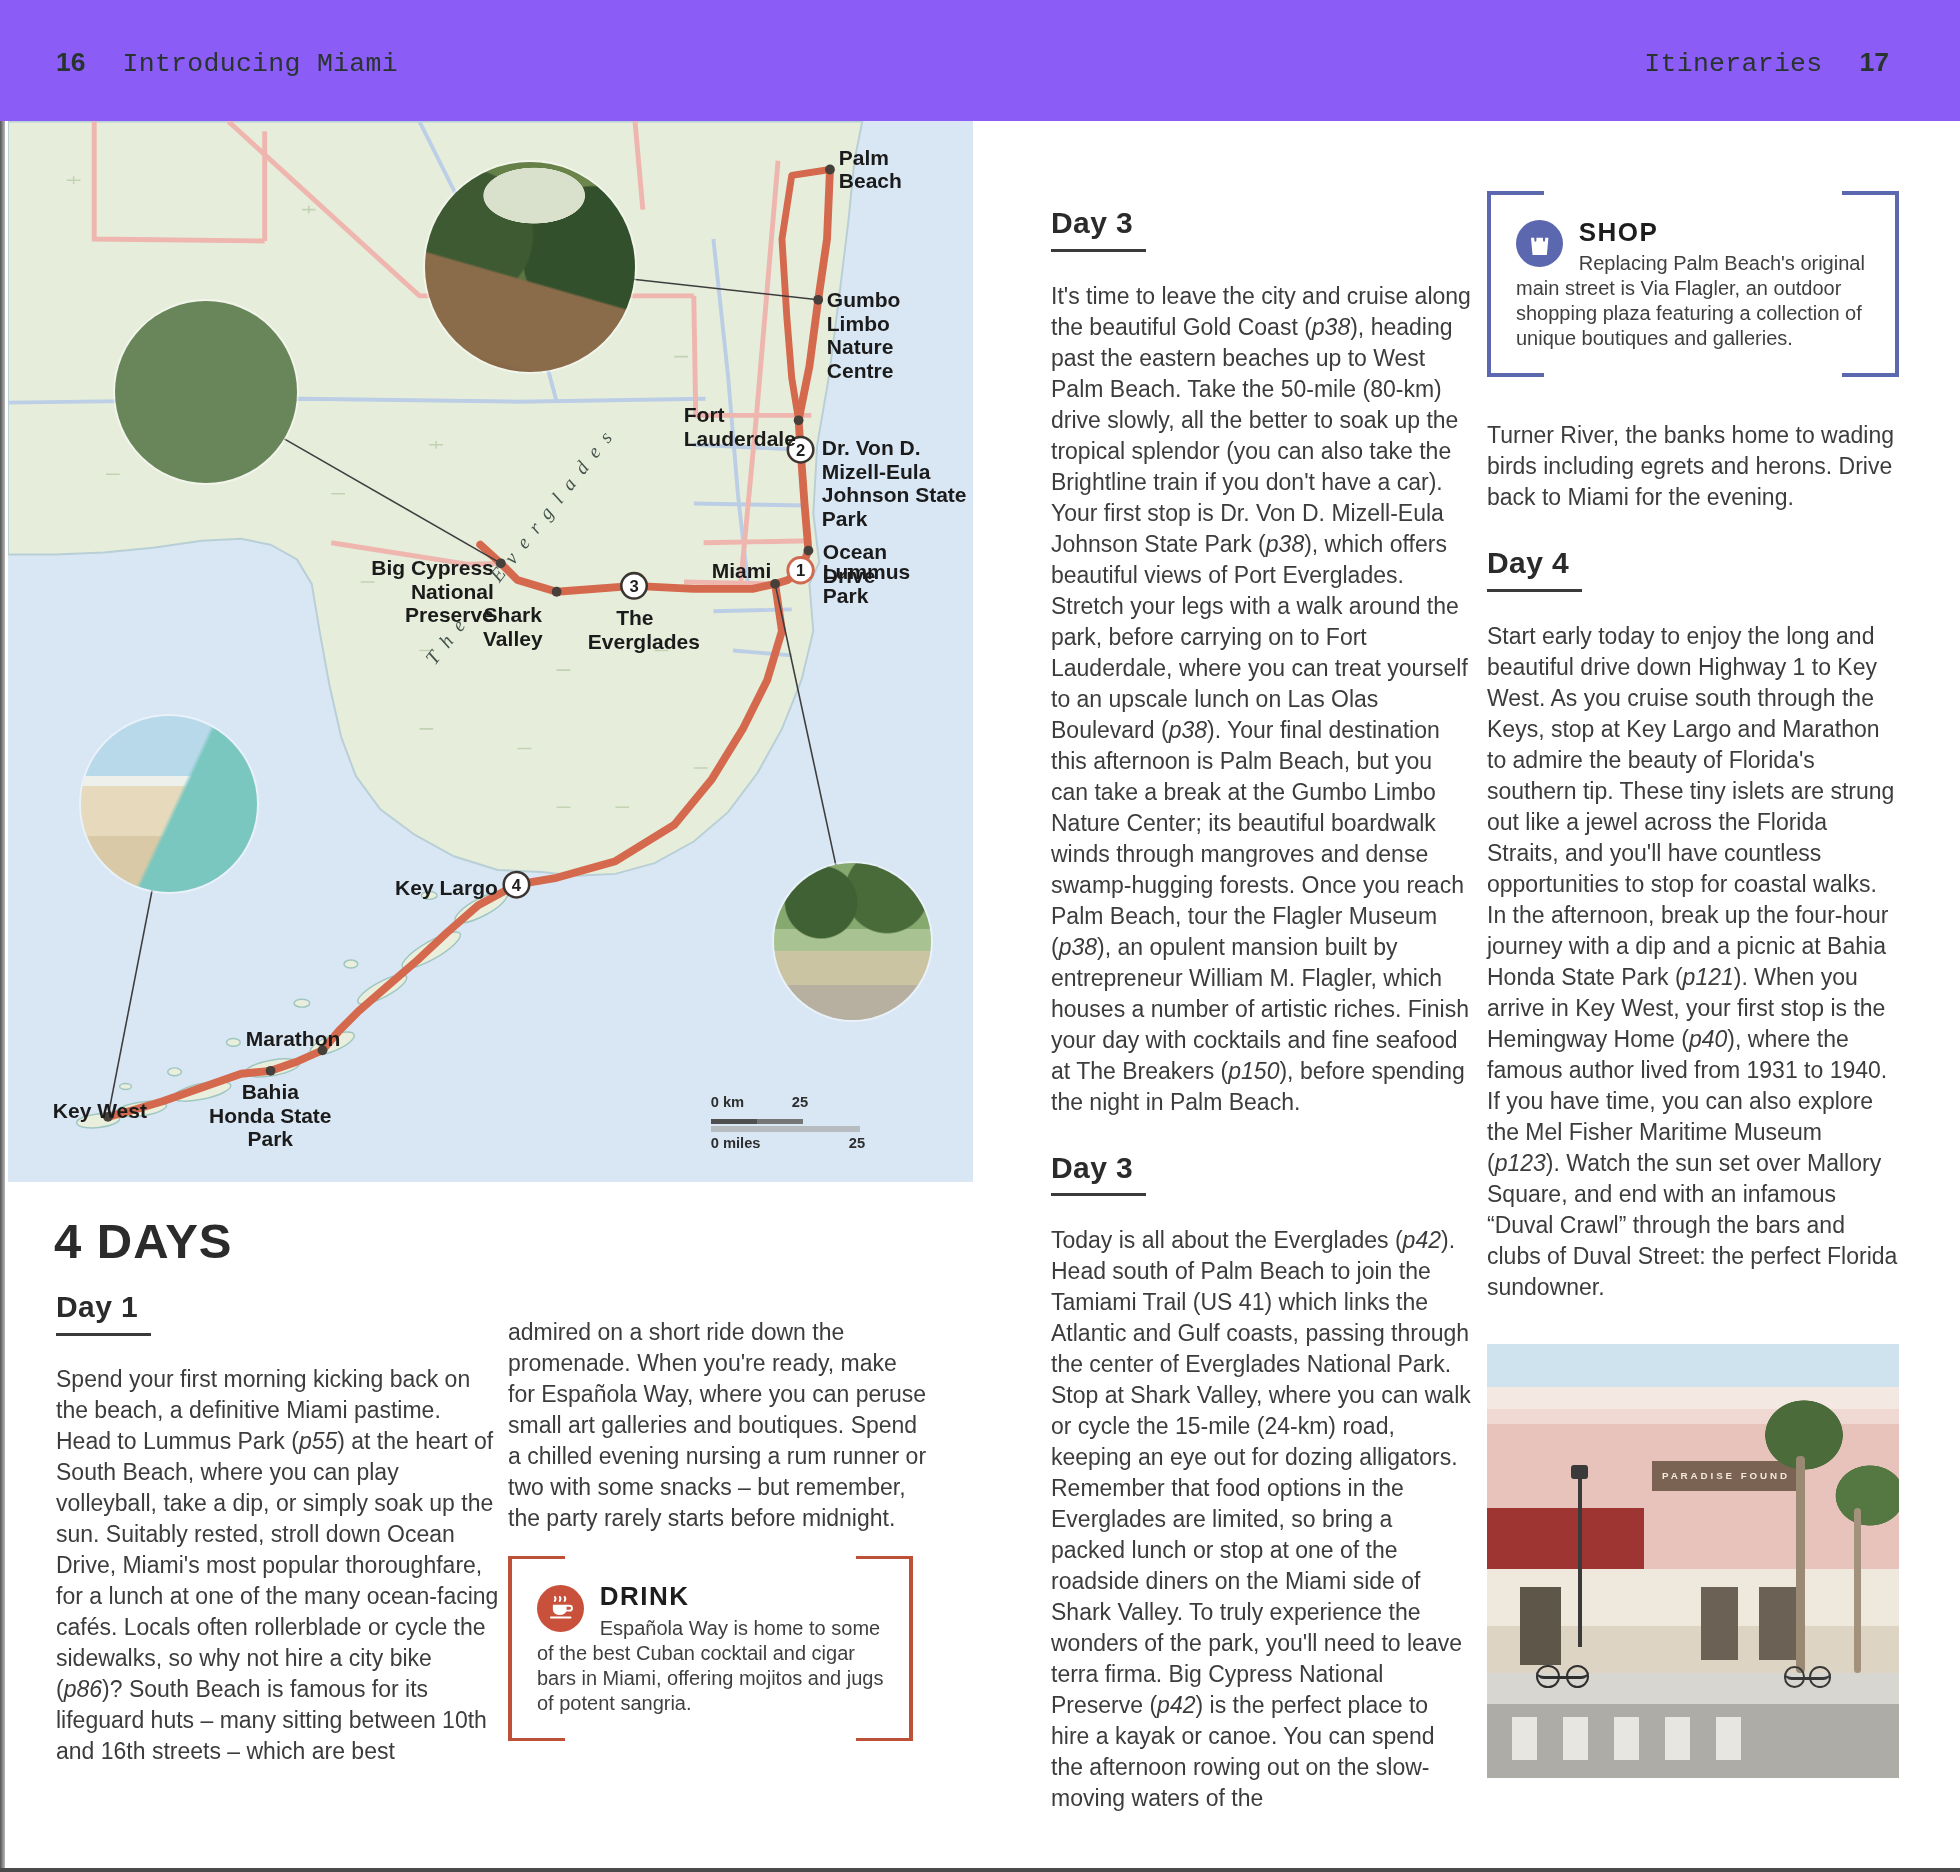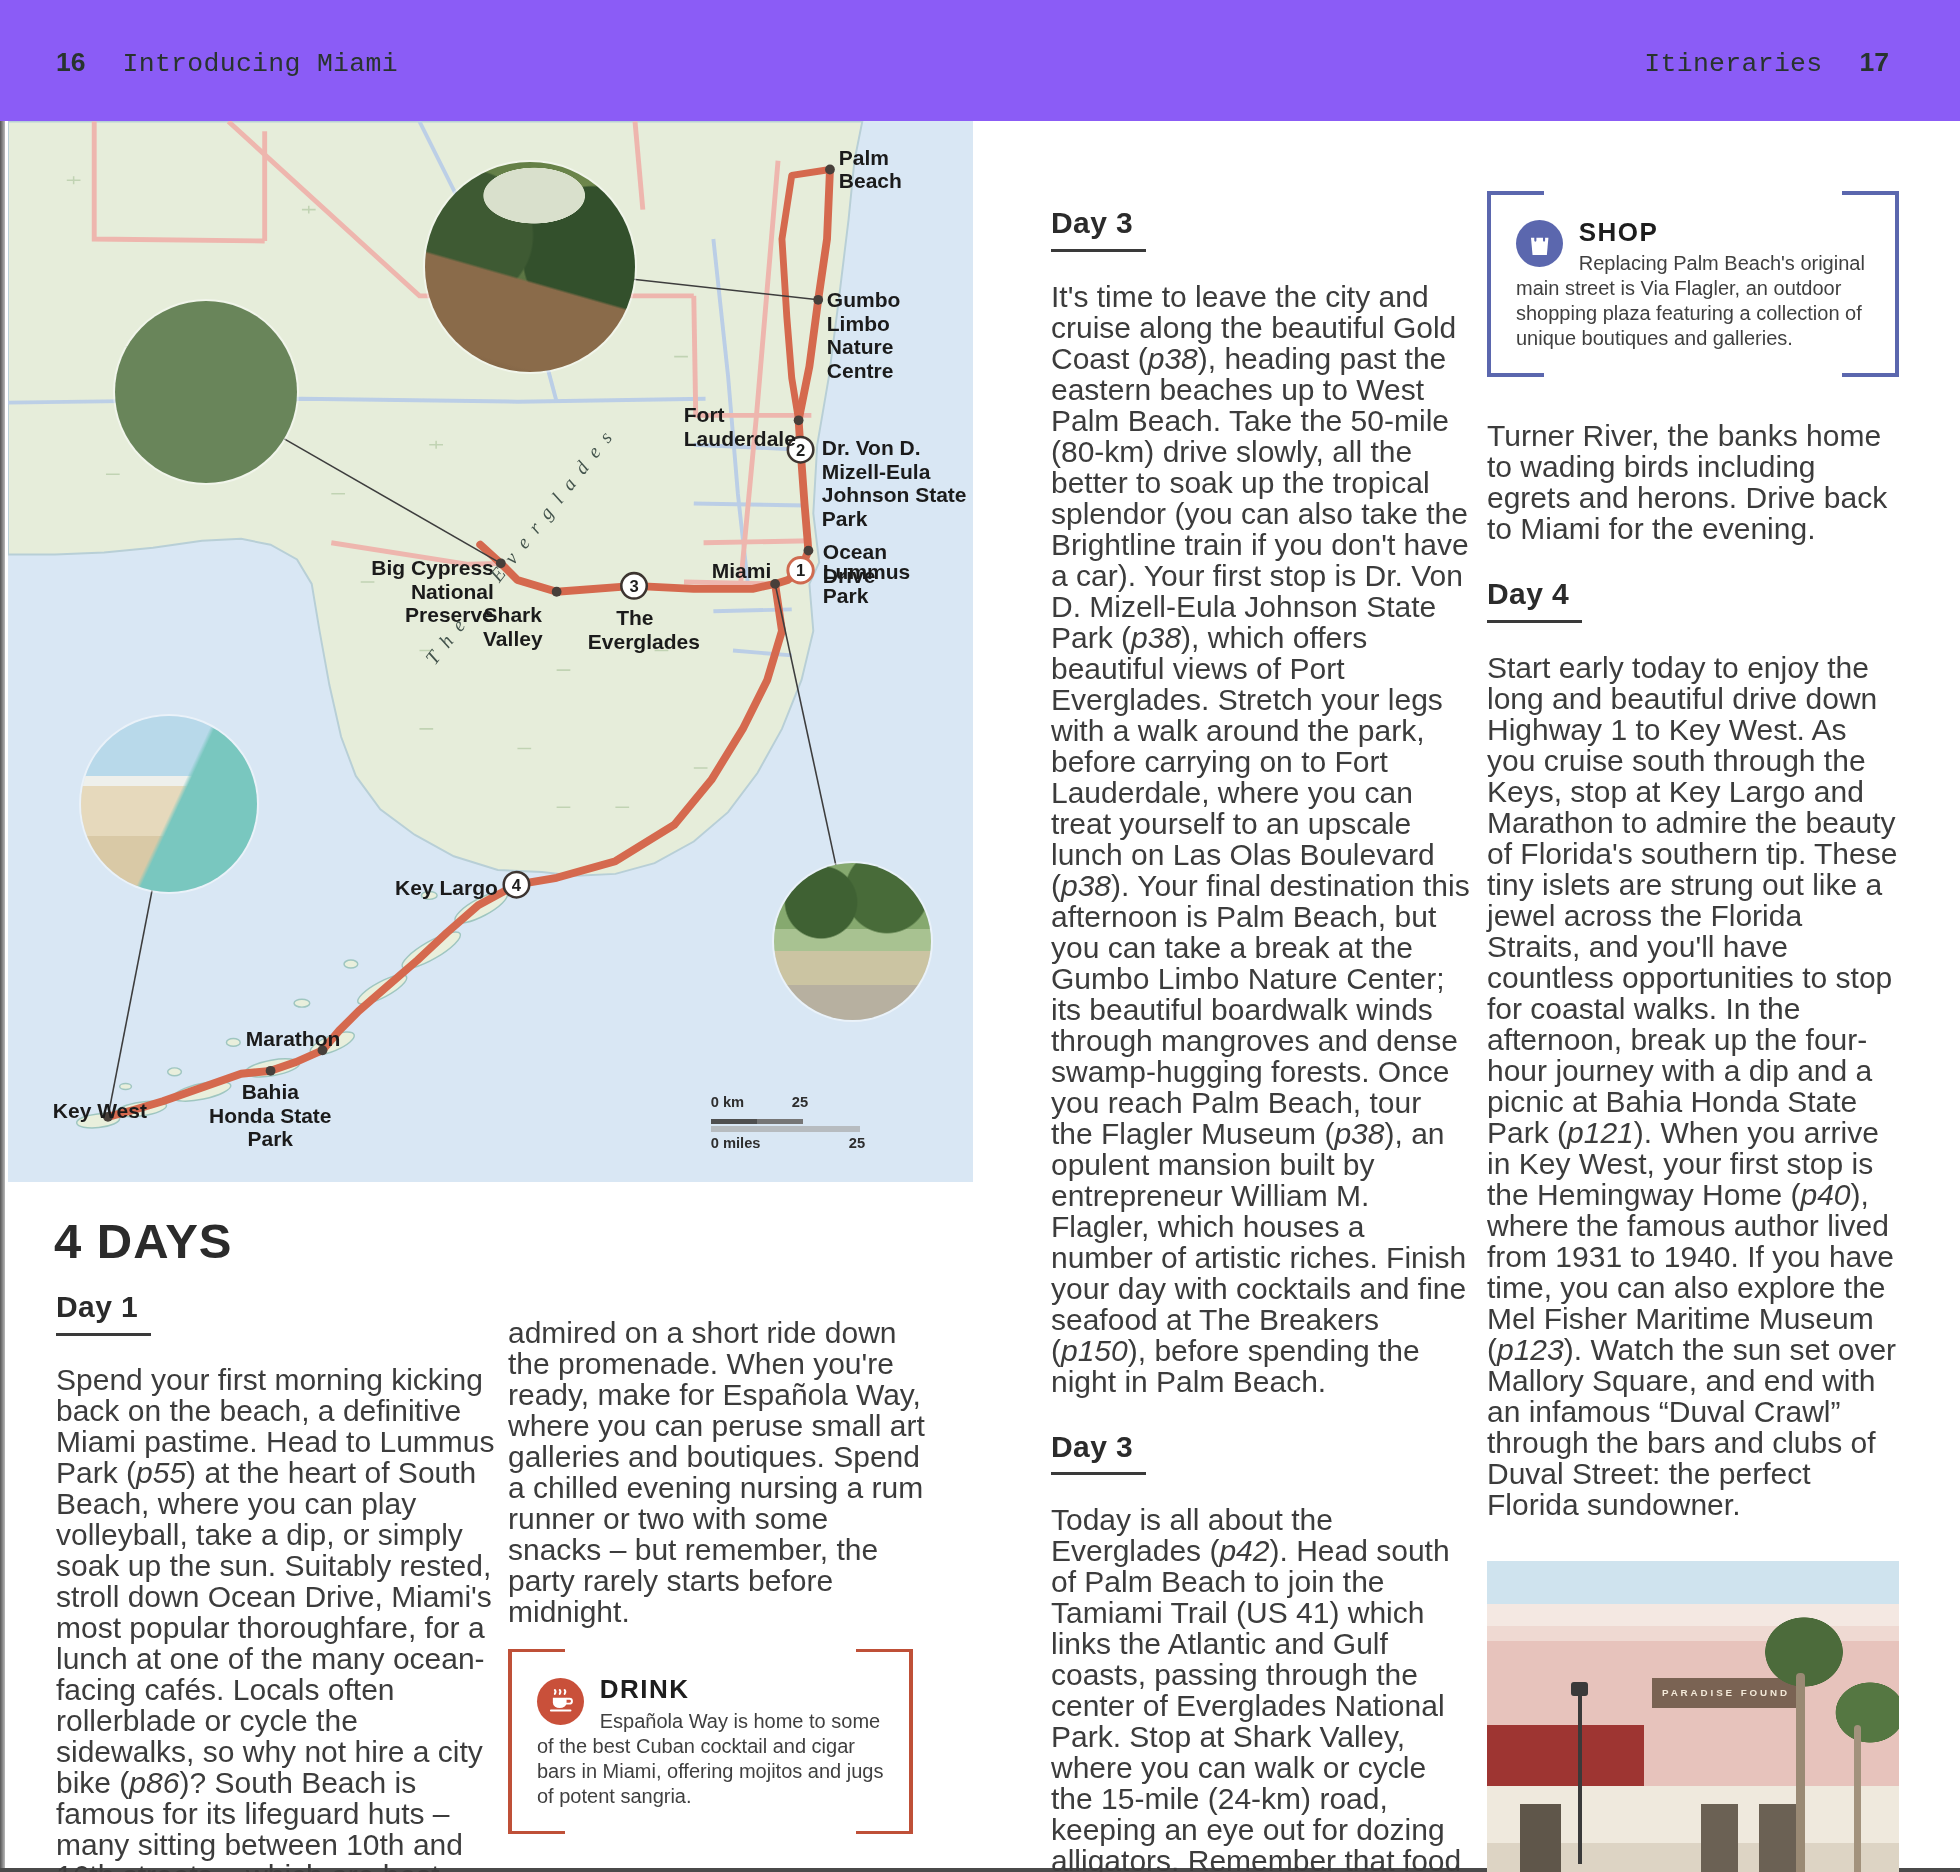--- a/index.html
+++ b/index.html
@@ -61,21 +61,21 @@
 
   
   h1.days{position:absolute;left:54px;top:1213px;margin:0;font-size:49px;font-weight:800;color:#2b2b2b;letter-spacing:1px;}
   .col{position:absolute;}
   .col-d1a{left:56px;top:1292px;width:443px;}
   .col-d1b{left:508px;top:1317px;width:420px;}
   .col-c{left:1051px;top:208px;width:420px;}
   .col-r{left:1487px;top:191px;width:412px;}
   h3.day{margin:0;font-size:30px;line-height:1;font-weight:800;color:#2b2b2b;letter-spacing:0.4px;}
   h3.day::after{content:"";display:block;width:95px;height:2.9px;background:#3a3a3a;margin-top:10.8px;}
-  p.body{margin:0;font-size:30px;line-height:31px;color:#3c3c3c;}
+  p.body{margin:0;font-size:23px;line-height:31px;color:#3c3c3c;}
   p.body i{font-style:italic;}
   .col-d1a p.body{margin-top:28px;}
   .mt36{margin-top:35px!important;}
   .mt30{margin-top:29px!important;}
   .mt44{margin-top:43px!important;}
 
   
   .bbox{position:relative;padding:25.5px 25.5px 25.5px 29px;}
   .bbox .vline{position:absolute;top:0;bottom:0;width:3.9px;}
   .bbox .vl{left:0;} .bbox .vr{right:0;}

